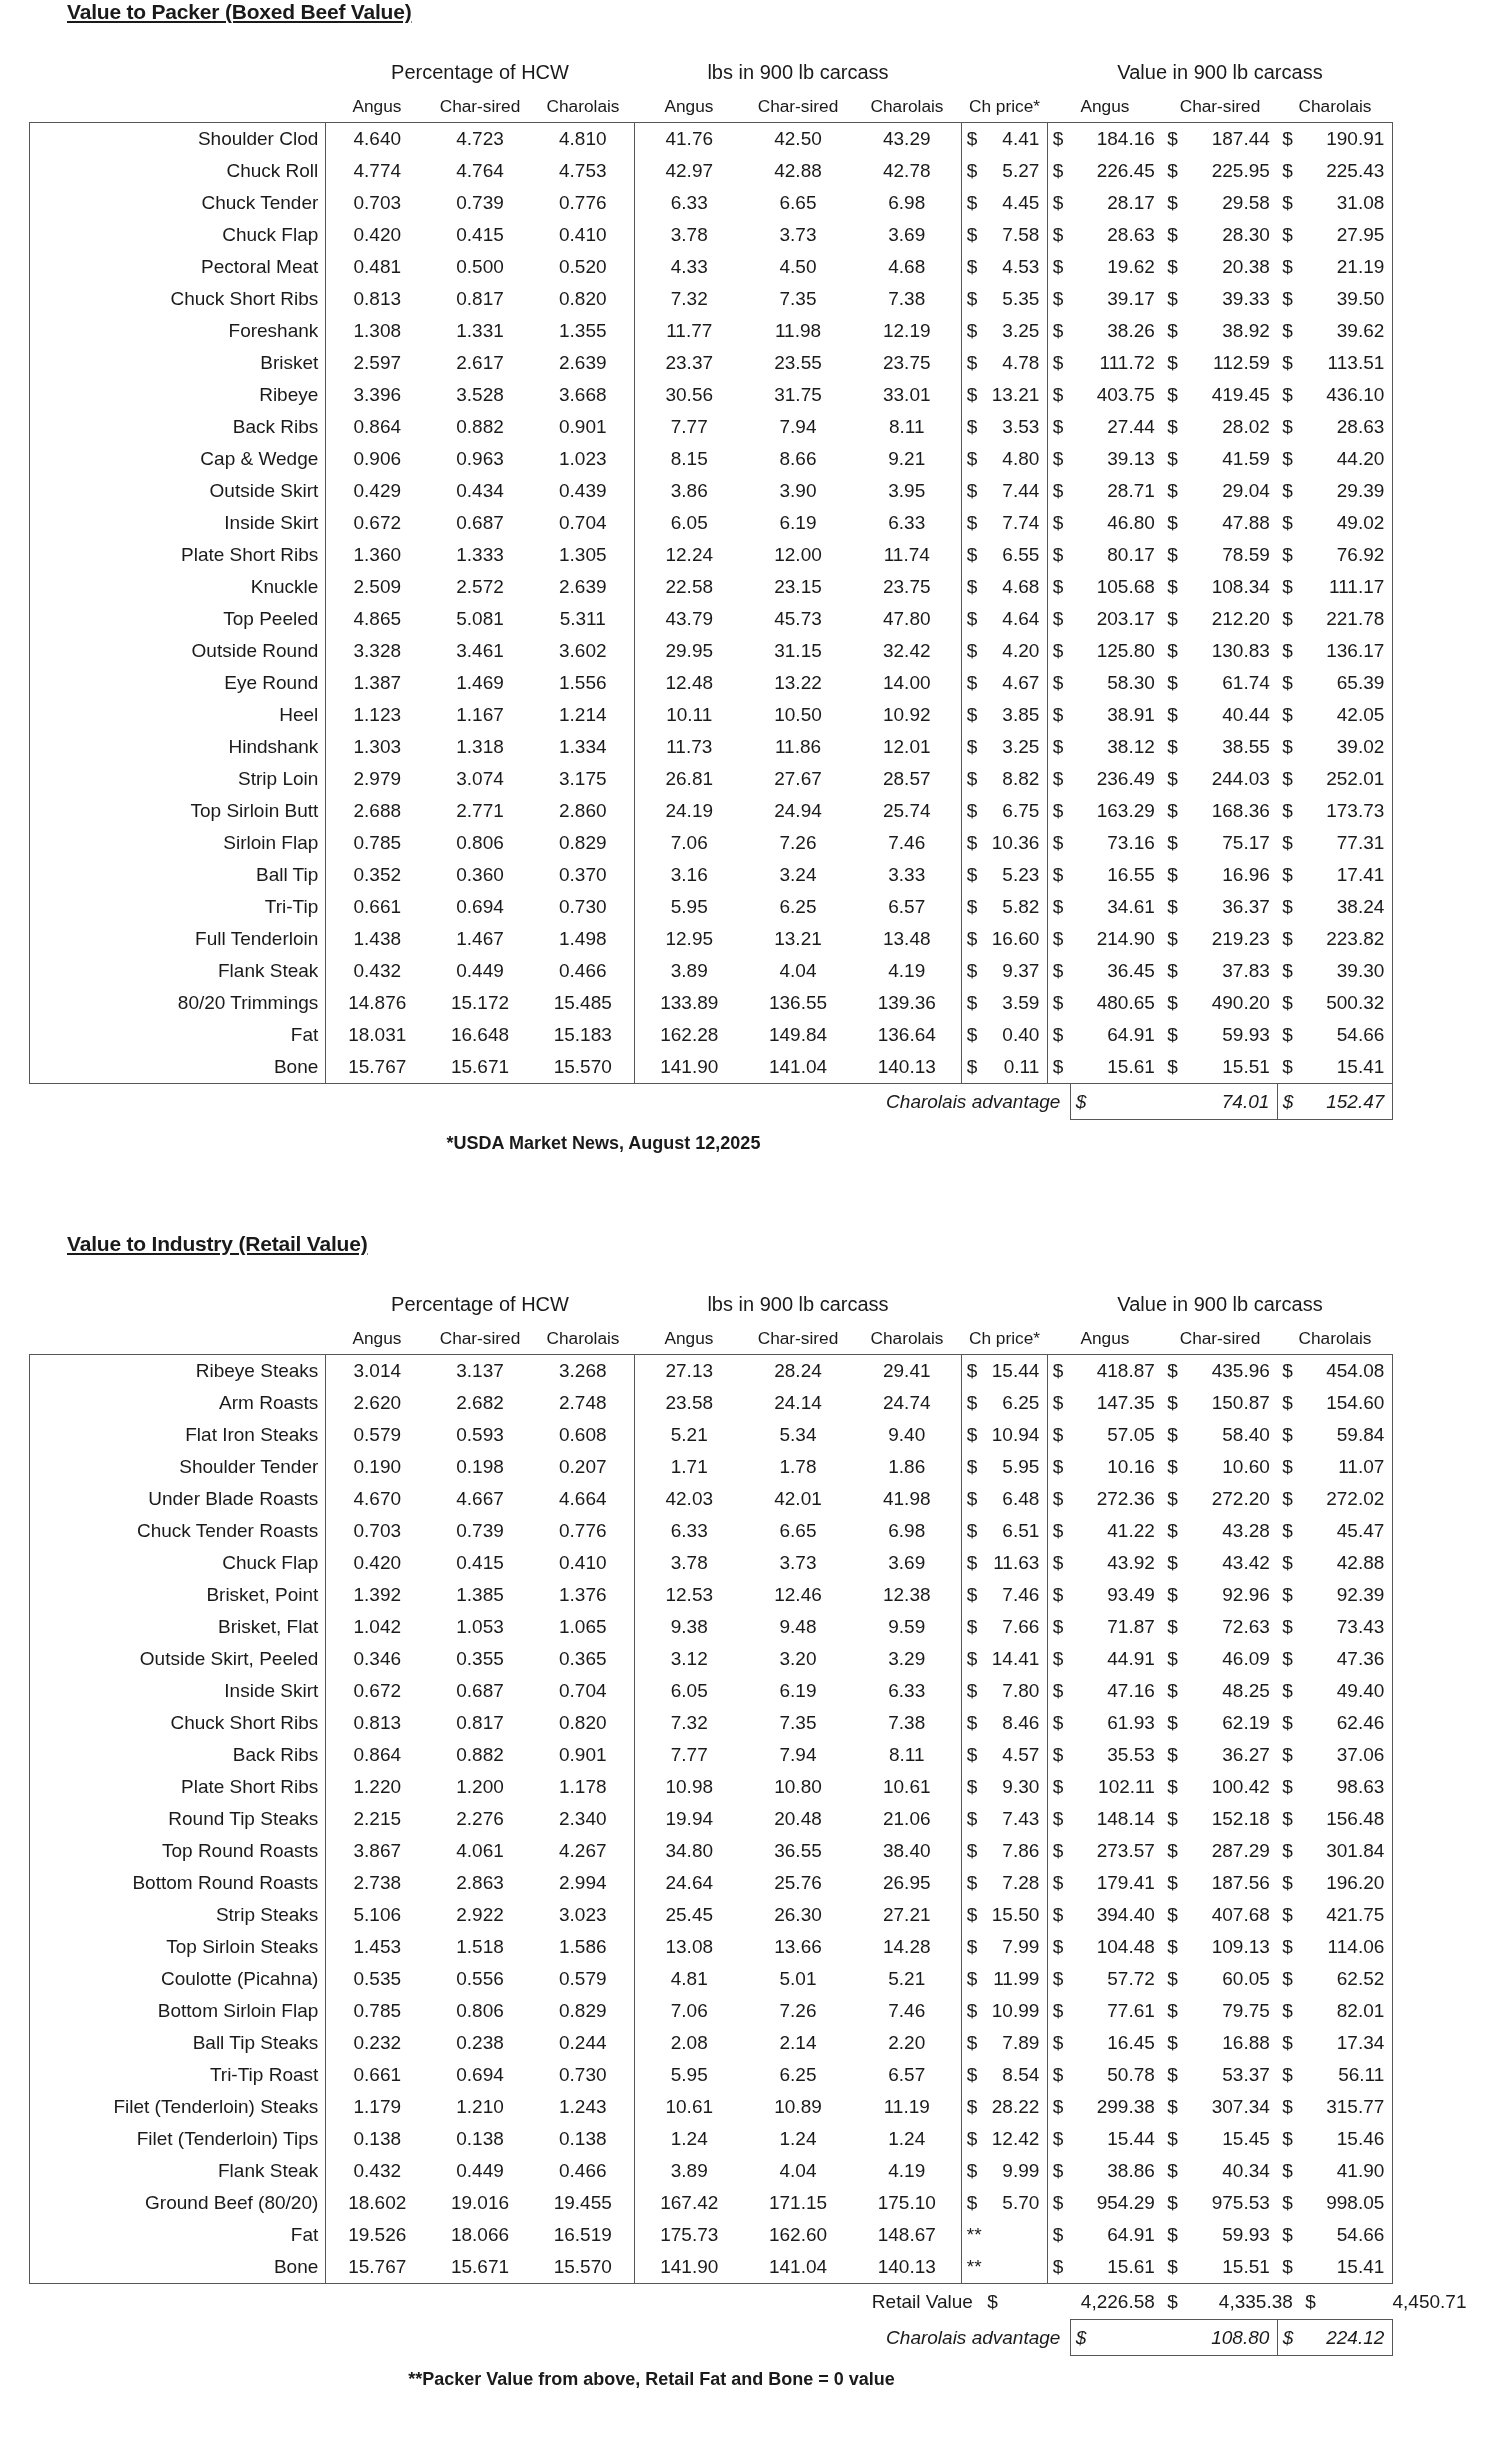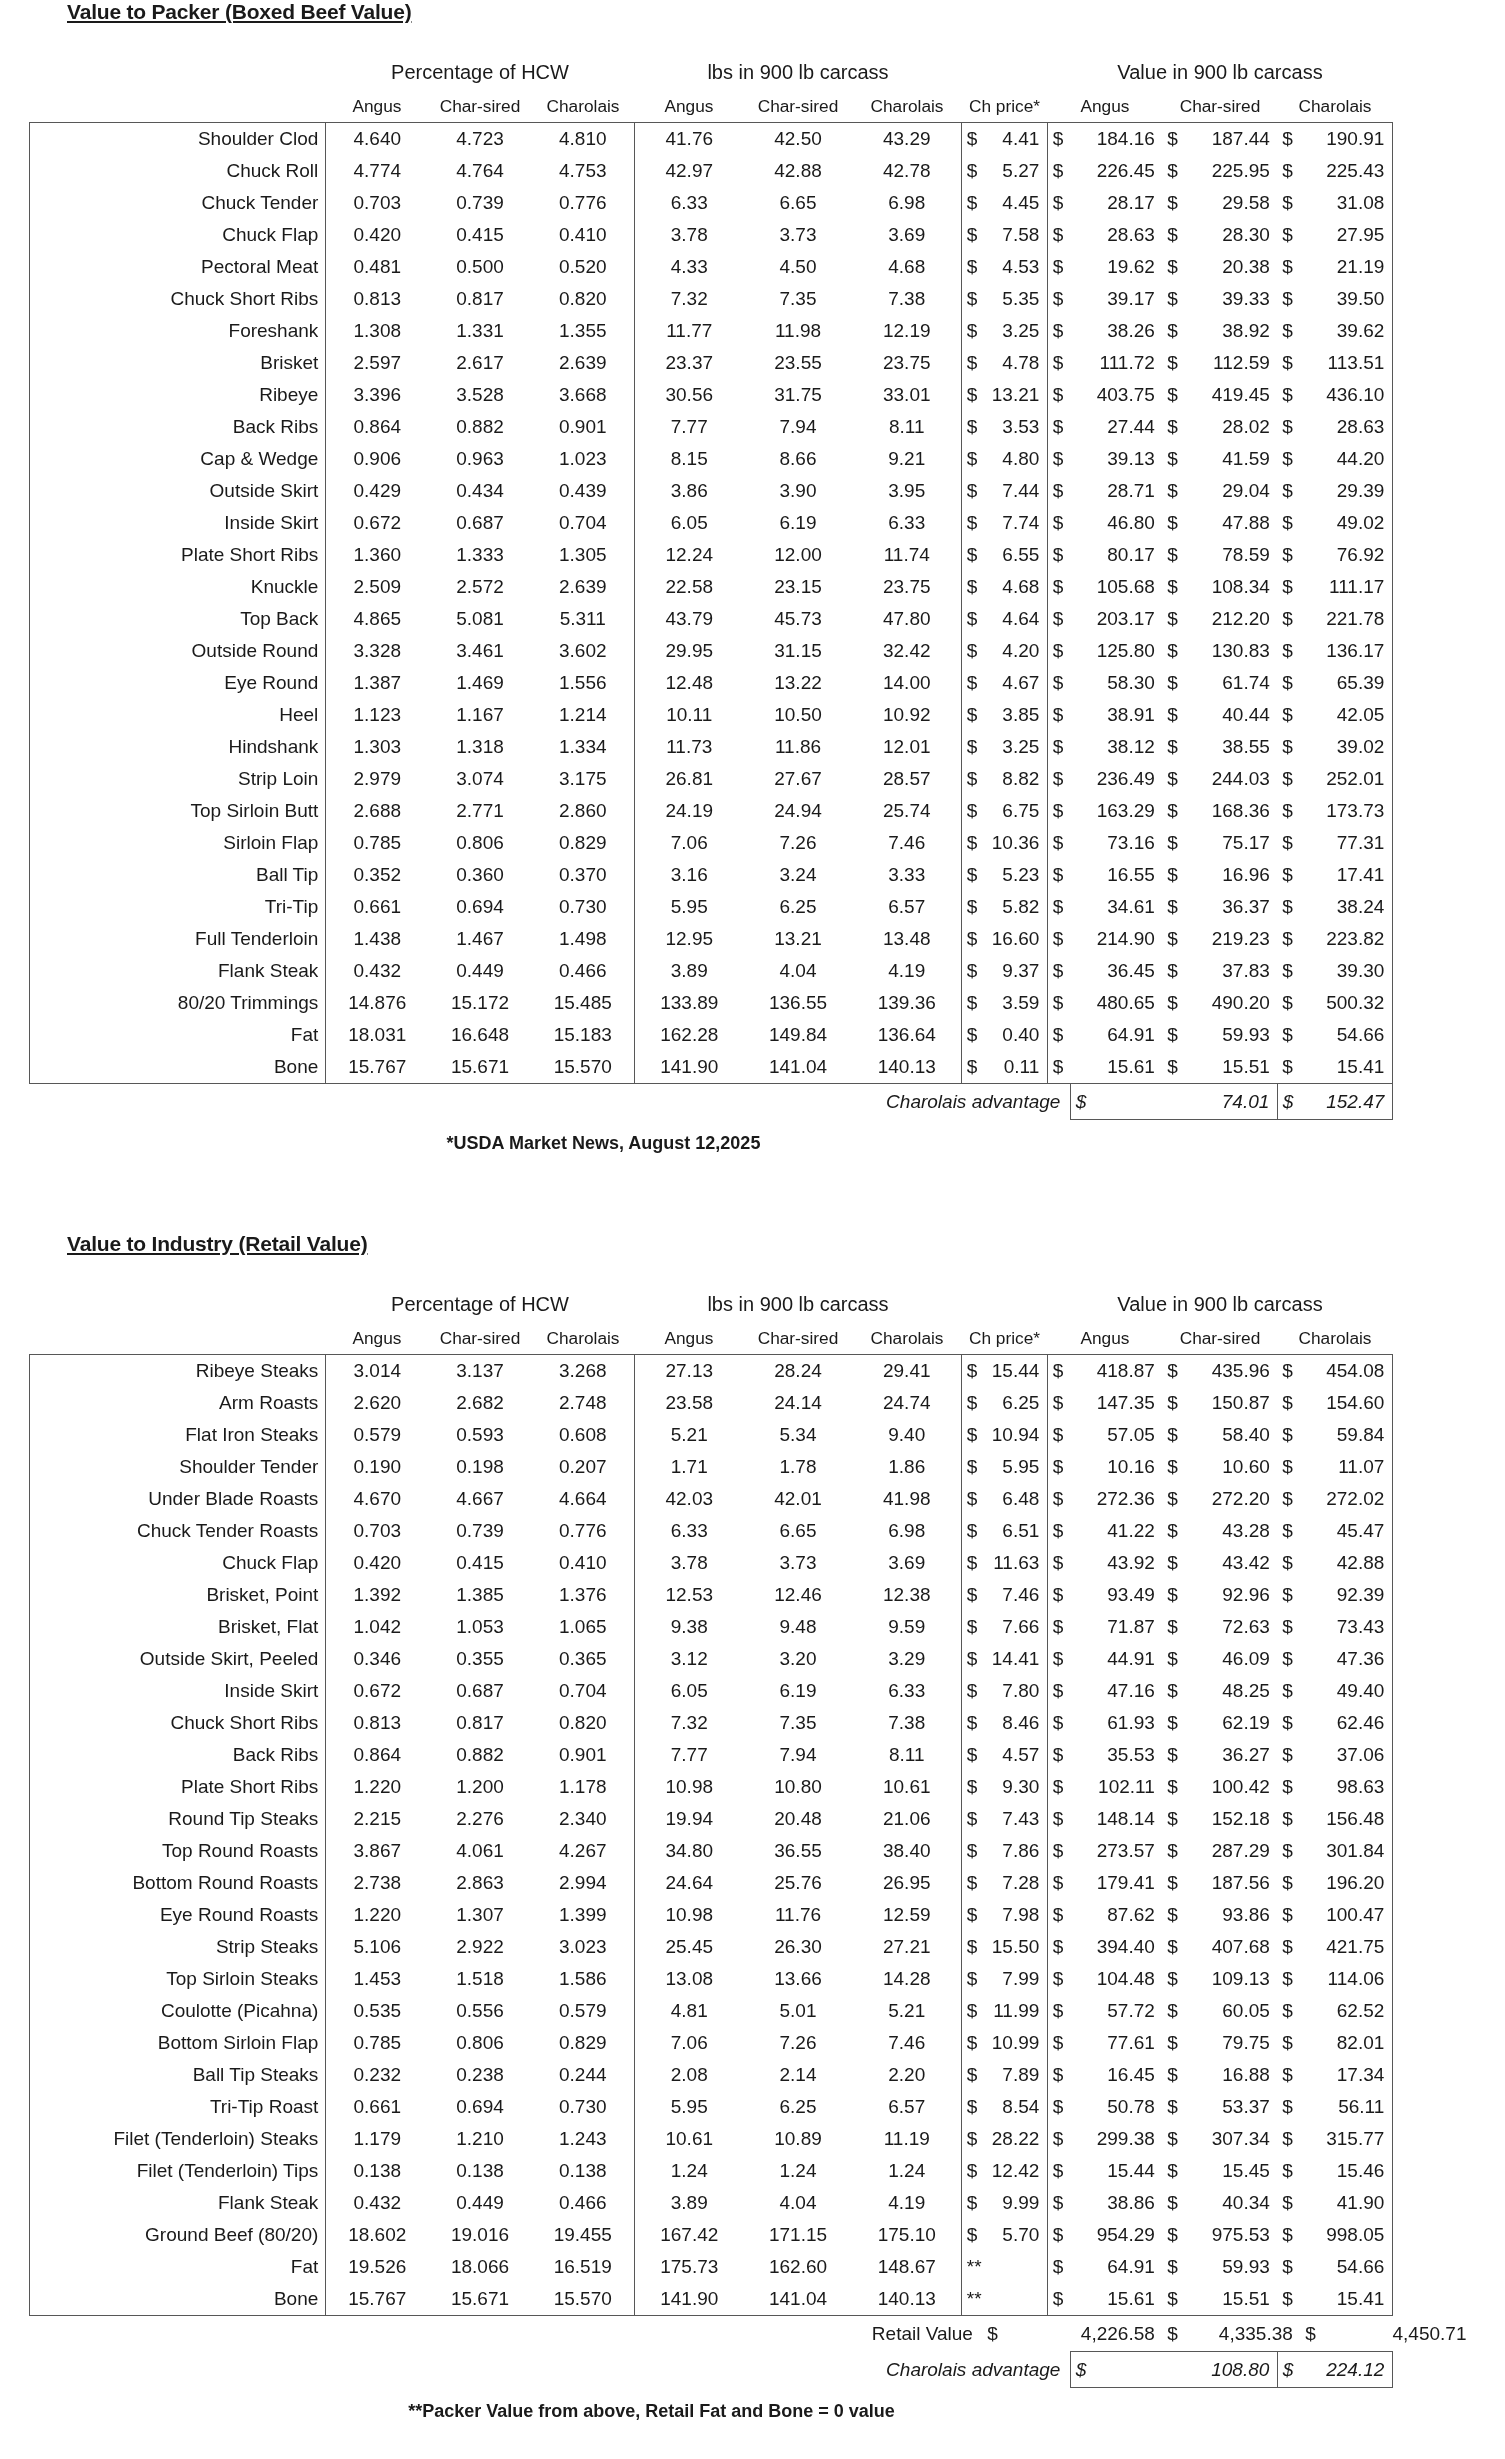--- a/index.html
+++ b/index.html
@@ -468,21 +468,21 @@
             <td class="numr">4.68</td>
             <td class="dol sep">$</td>
             <td class="numr">105.68</td>
             <td class="dol ">$</td>
             <td class="numr">108.34</td>
             <td class="dol ">$</td>
             <td class="numr outer-right">111.17</td>
           </tr>
           <tr>
             <td class="outer-left"></td>
-            <td class="lbl">Top Back</td>
+            <td class="lbl">Top Peeled</td>
             <td class="num sep">4.865</td>
             <td class="num ">5.081</td>
             <td class="num ">5.311</td>
             <td class="num sep">43.79</td>
             <td class="num ">45.73</td>
             <td class="num ">47.80</td>
             <td class="dol sep">$</td>
             <td class="numr">4.64</td>
             <td class="dol sep">$</td>
             <td class="numr">203.17</td>
@@ -1105,38 +1105,20 @@
             <td class="numr">7.28</td>
             <td class="dol sep">$</td>
             <td class="numr">179.41</td>
             <td class="dol ">$</td>
             <td class="numr">187.56</td>
             <td class="dol ">$</td>
             <td class="numr outer-right">196.20</td>
           </tr>
           <tr>
             <td class="outer-left"></td>
-            <td class="lbl">Eye Round Roasts</td>
-            <td class="num sep">1.220</td>
-            <td class="num ">1.307</td>
-            <td class="num ">1.399</td>
-            <td class="num sep">10.98</td>
-            <td class="num ">11.76</td>
-            <td class="num ">12.59</td>
-            <td class="dol sep">$</td>
-            <td class="numr">7.98</td>
-            <td class="dol sep">$</td>
-            <td class="numr">87.62</td>
-            <td class="dol ">$</td>
-            <td class="numr">93.86</td>
-            <td class="dol ">$</td>
-            <td class="numr outer-right">100.47</td>
-          </tr>
-          <tr>
-            <td class="outer-left"></td>
             <td class="lbl">Strip Steaks</td>
             <td class="num sep">5.106</td>
             <td class="num ">2.922</td>
             <td class="num ">3.023</td>
             <td class="num sep">25.45</td>
             <td class="num ">26.30</td>
             <td class="num ">27.21</td>
             <td class="dol sep">$</td>
             <td class="numr">15.50</td>
             <td class="dol sep">$</td>

